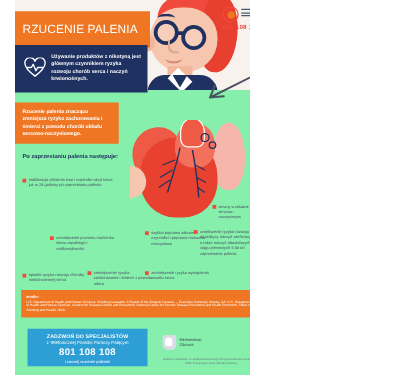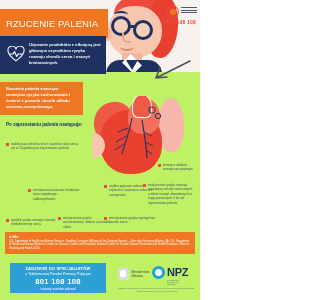--- a/index.html
+++ b/index.html
@@ -2,21 +2,21 @@
 <html><head>
 <meta charset="utf-8">
 <style>
   html,body{margin:0;padding:0;}
   body{
     width:200px;height:300px;overflow:hidden;
     font-family:"Liberation Sans",sans-serif;
     background:#ffffff;
     position:relative;
   }
-  .page{position:absolute;inset:0;background:#bef264;}
+  .page{position:absolute;inset:0;background:#86efac;margin-left:12px;}
 
   
   .hero{position:absolute;left:0;top:0;width:200px;height:72px;background:#ffffff;overflow:hidden;}
   .hero-bg{position:absolute;left:0;top:0;width:200px;height:72px;background:#f7f2ee;}
 
   .title-box{
     position:absolute;left:0;top:9px;width:108px;height:29px;
     background:#ef7622;display:flex;flex-direction:column;
     justify-content:center;padding-left:6px;box-sizing:border-box;
   }
@@ -245,21 +245,16 @@
   </div>
 
   <div class="mz">
     <div class="mz-eagle"></div>
     <div class="mz-txt">
       <div>Ministerstwo</div>
       <div>Zdrowia</div>
     </div>
   </div>
 
-  <div class="npz">
-    <div class="npz-circ"></div>
-    <div class="npz-w">NPZ</div>
-    <div class="npz-sub">NARODOWY PROGRAM ZDROWIA</div>
-  </div>
 
   <div class="fine">Zadanie realizowane ze środków Narodowego Programu Zdrowia na lata 2021–2025, finansowane przez Ministra Zdrowia.</div>
 
 </div>
 
 </body></html>

